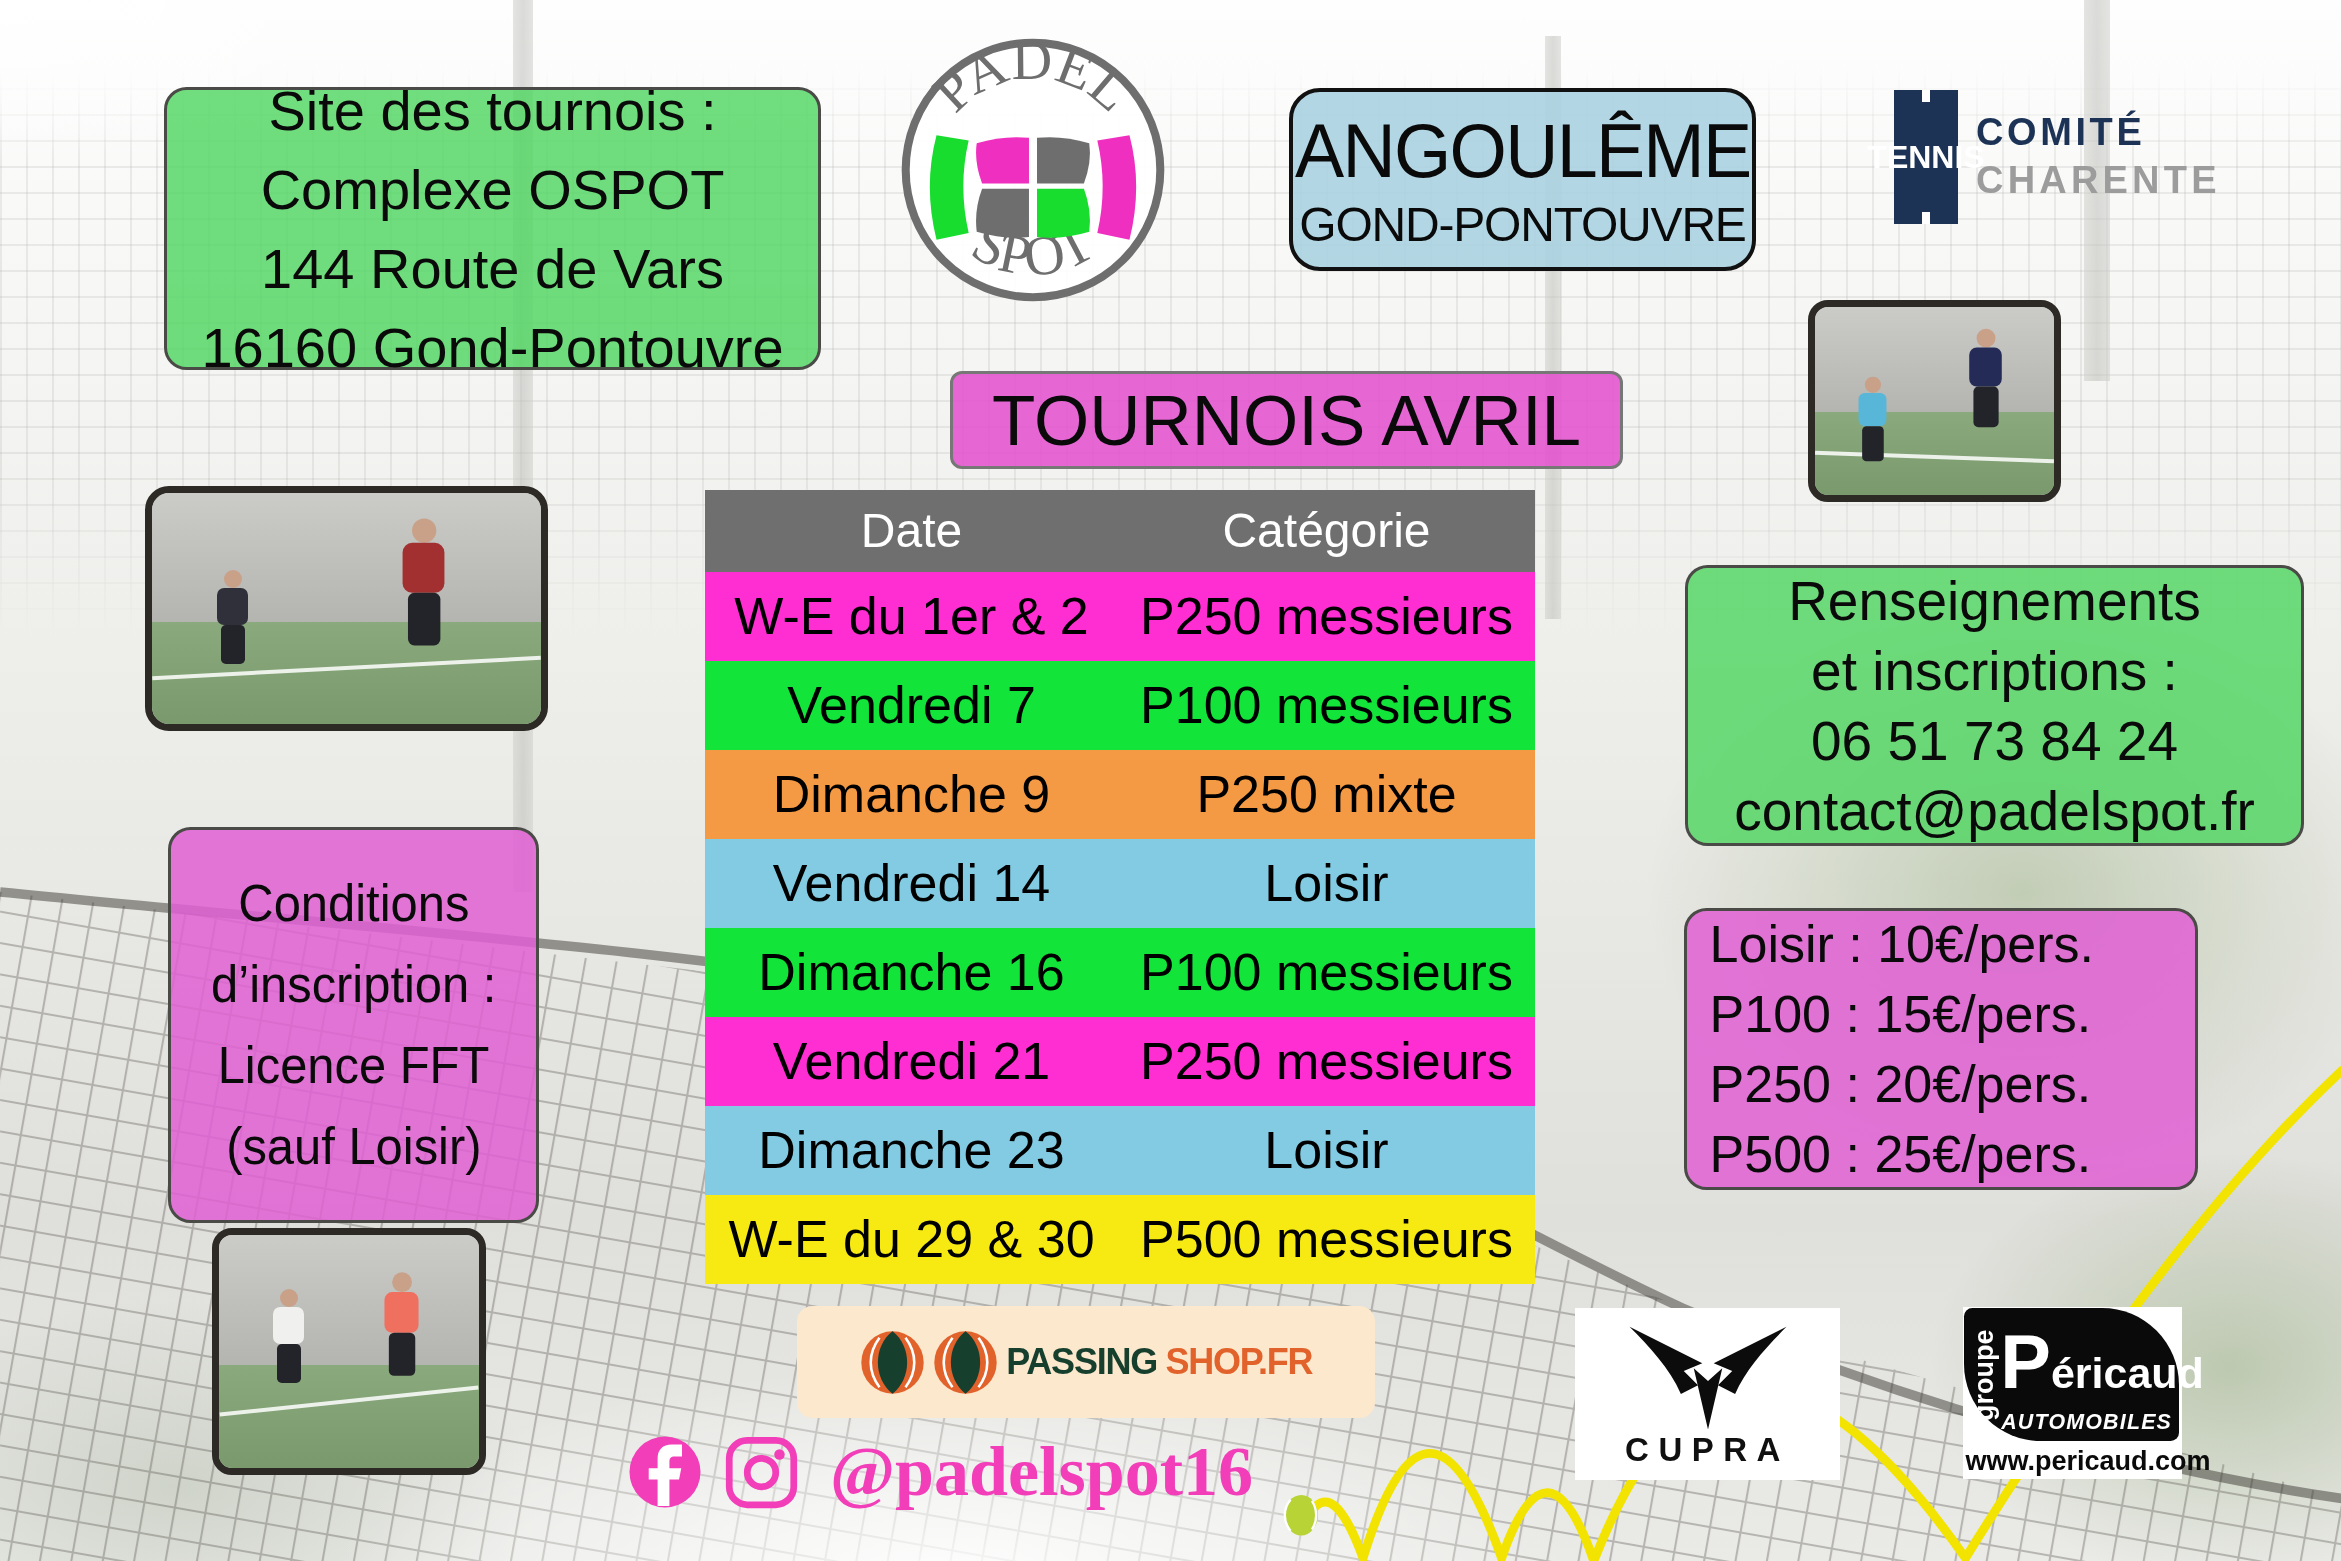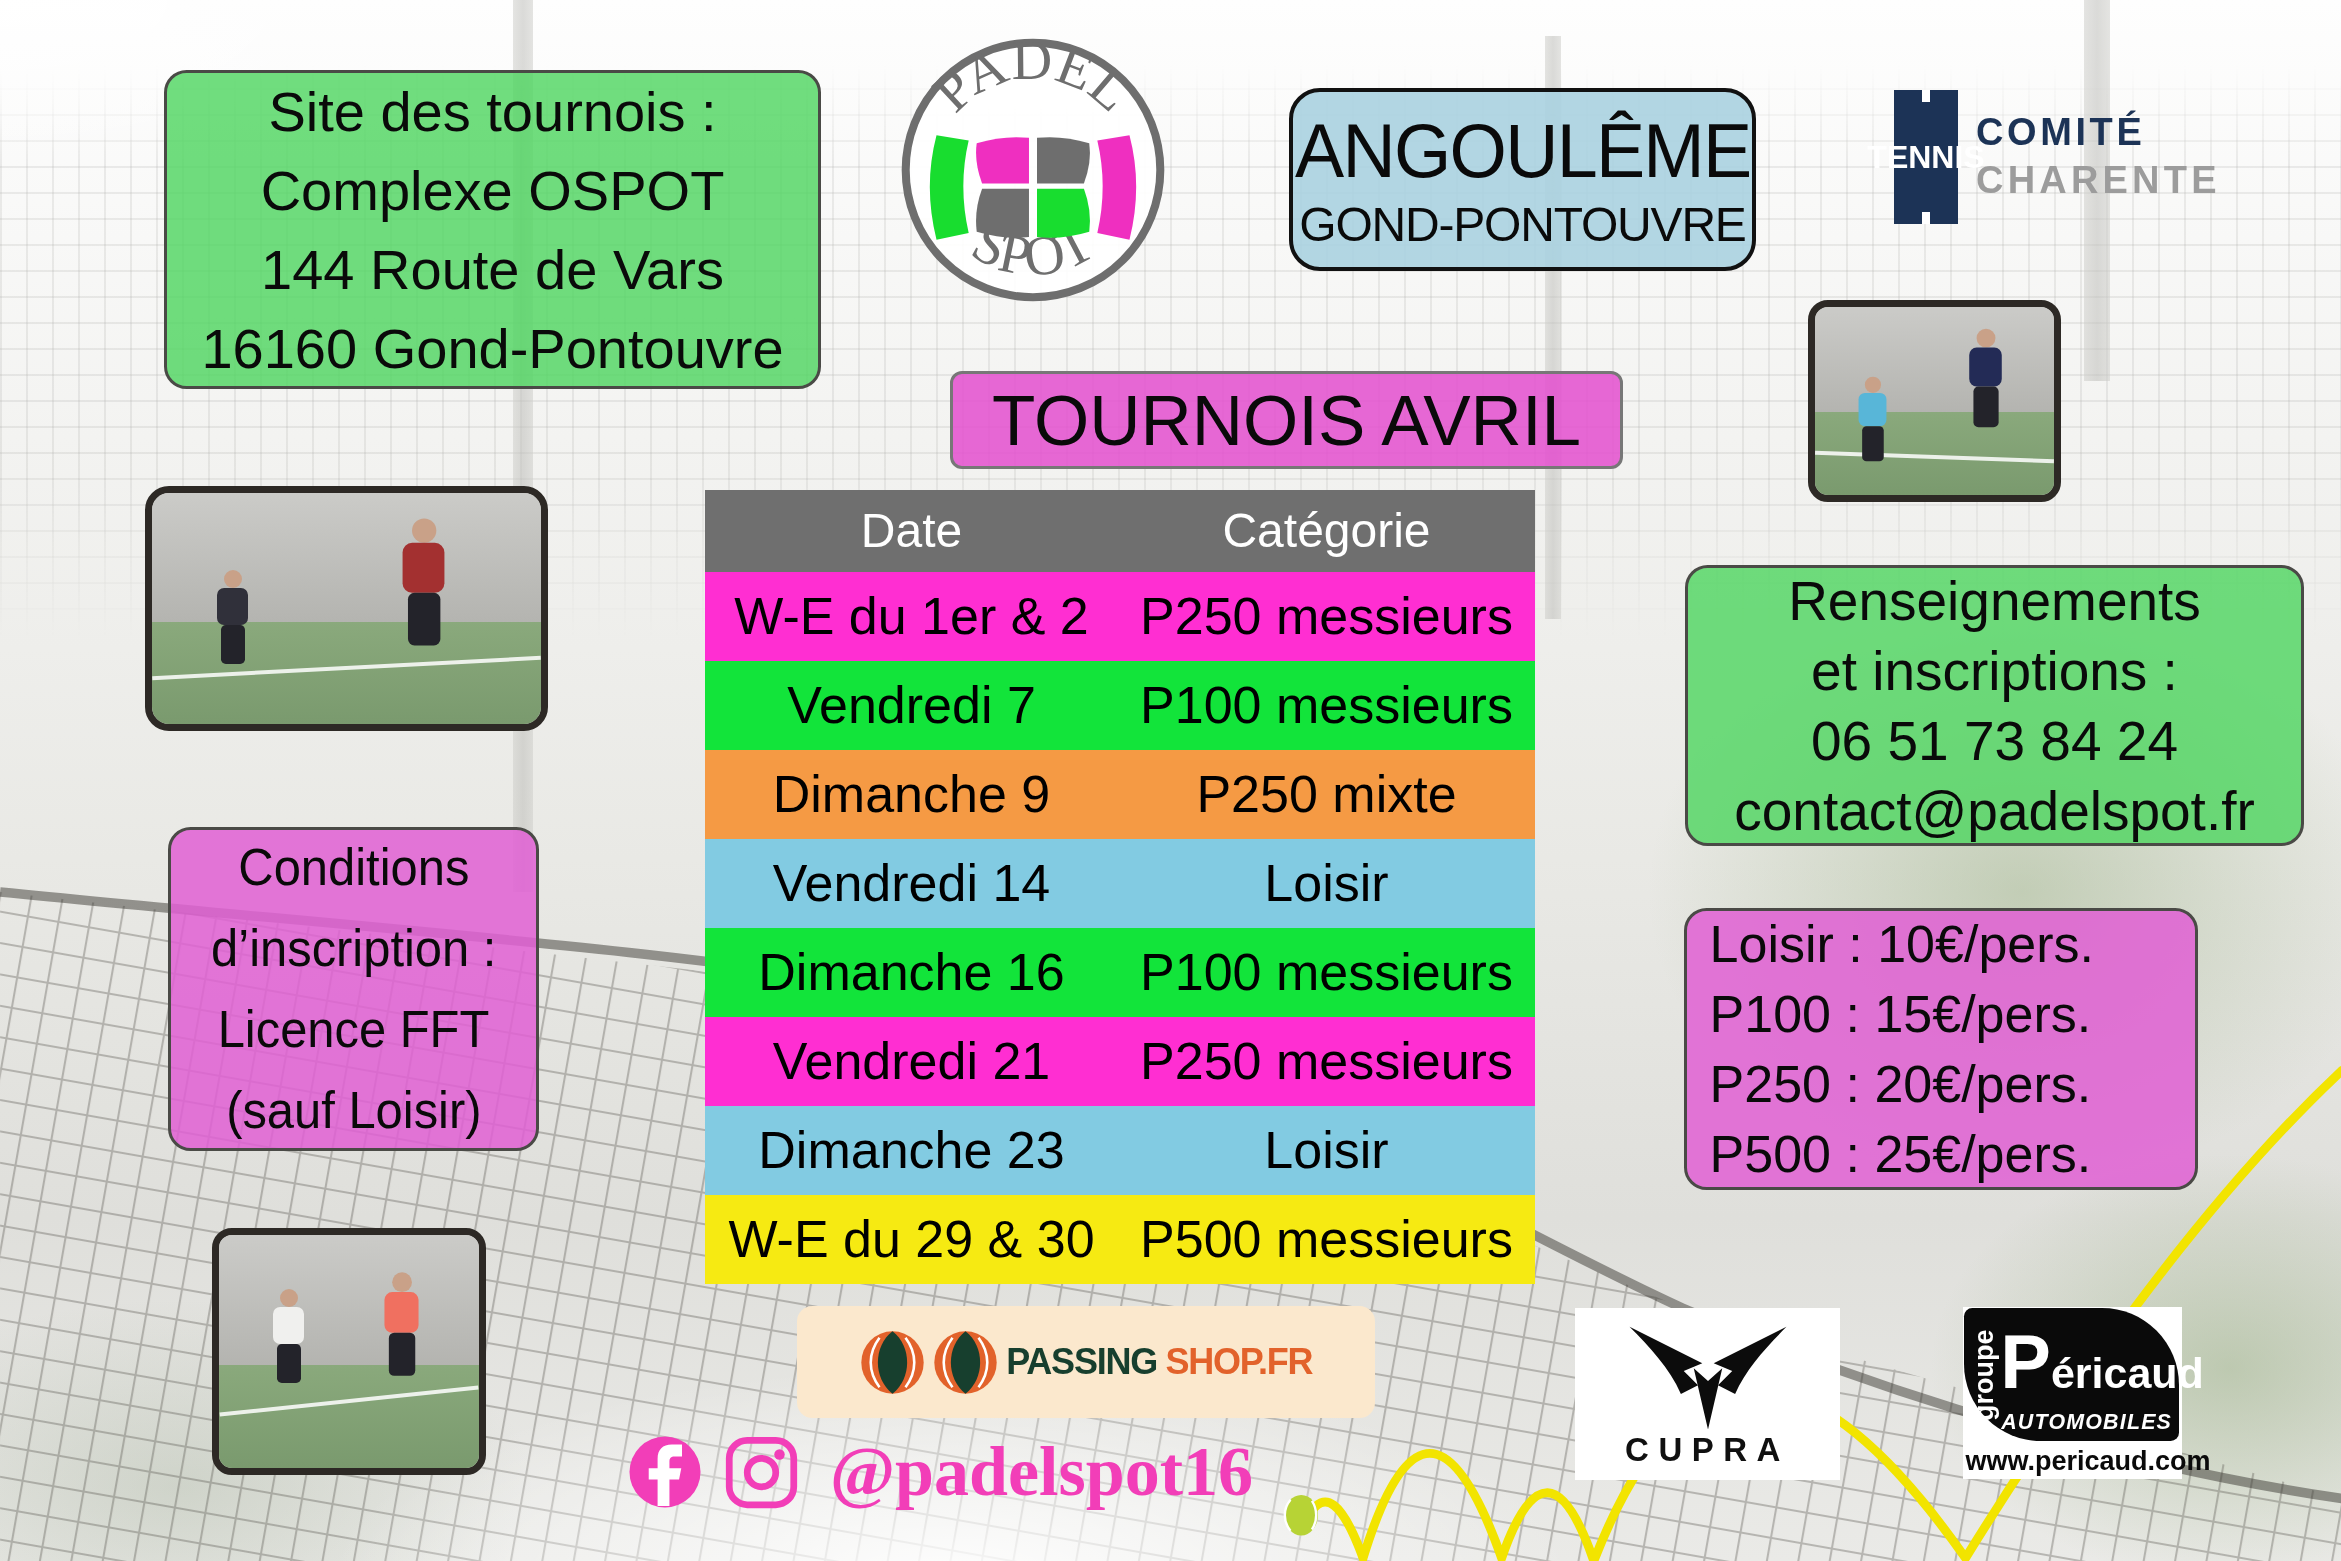--- a/index.html
+++ b/index.html
@@ -32,24 +32,24 @@
   .bg-fade{
     left:0;top:0;width:2342px;height:1561px;
     background:
       radial-gradient(ellipse 892px 309px at 952px 1582px, rgba(255,255,255,.95), rgba(255,255,255,0) 70%),
       radial-gradient(ellipse 535px 226px at 0px 0px, rgba(255,255,255,.9), rgba(255,255,255,0) 70%);
   }
 
   
   .box{box-sizing:border-box;border:3.6px solid #4a4a46;display:flex;flex-direction:column;justify-content:center;align-items:center;color:#0a0a0a;}
   .box .line{white-space:nowrap;}
-  .site-box{left:164px;top:70px;width:657px;height:319px;background:rgba(80,213,98,.82);border-radius:22.6px;font-size:56px;line-height:79px;}
+  .site-box{left:164px;top:87px;width:657px;height:283px;background:rgba(80,213,98,.82);border-radius:22.6px;font-size:56px;line-height:79px;}
   .info-box{left:1685px;top:565px;width:619px;height:281px;background:rgba(80,213,98,.82);border-radius:22.6px;font-size:55px;line-height:70px;}
   .prices-box{left:1684px;top:908px;width:514px;height:282px;background:rgba(224,95,211,.85);border-radius:22.6px;font-size:52px;line-height:70px;align-items:flex-start;padding-left:22.6px;}
-  .conditions-box{left:168px;top:827px;width:371px;height:324px;background:rgba(224,95,211,.85);border-radius:22.6px;font-size:52px;line-height:81px;}
+  .conditions-box{left:168px;top:827px;width:371px;height:396px;background:rgba(224,95,211,.85);border-radius:22.6px;font-size:52px;line-height:81px;}
   .conditions-box .line{transform:scaleX(.94);}
   .location-box{left:1289px;top:88px;width:467px;height:183px;background:rgba(170,209,224,.9);border:4.8px solid #111;border-radius:31px;}
   .location-city{font-size:76px;letter-spacing:-1.8px;line-height:89px;transform:scaleX(.97);}
   .location-district{font-size:48px;line-height:59px;letter-spacing:-1.2px;}
   .title-banner{left:950px;top:342px;width:673px;height:98px;background:rgba(227,81,207,.87);border:3.6px solid #777;border-radius:12px;font-size:71px;margin-top:29px;}
 
   
   .ten-nis{left:1894px;top:90px;width:64px;height:134px;background:#1c3356;display:flex;align-items:center;justify-content:center;color:#fff;font-weight:bold;font-size:32px;line-height:37px;}
   .ten-nis .bar{width:50px;height:3.6px;background:#fff;margin:4.8px 0;}
   .tick{width:7.1px;height:12px;background:#fff;}

